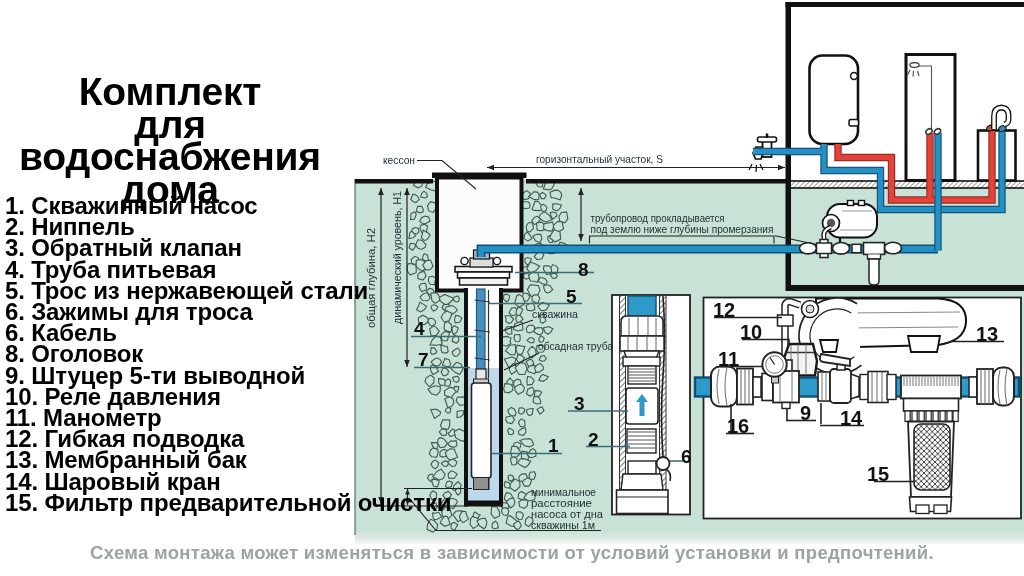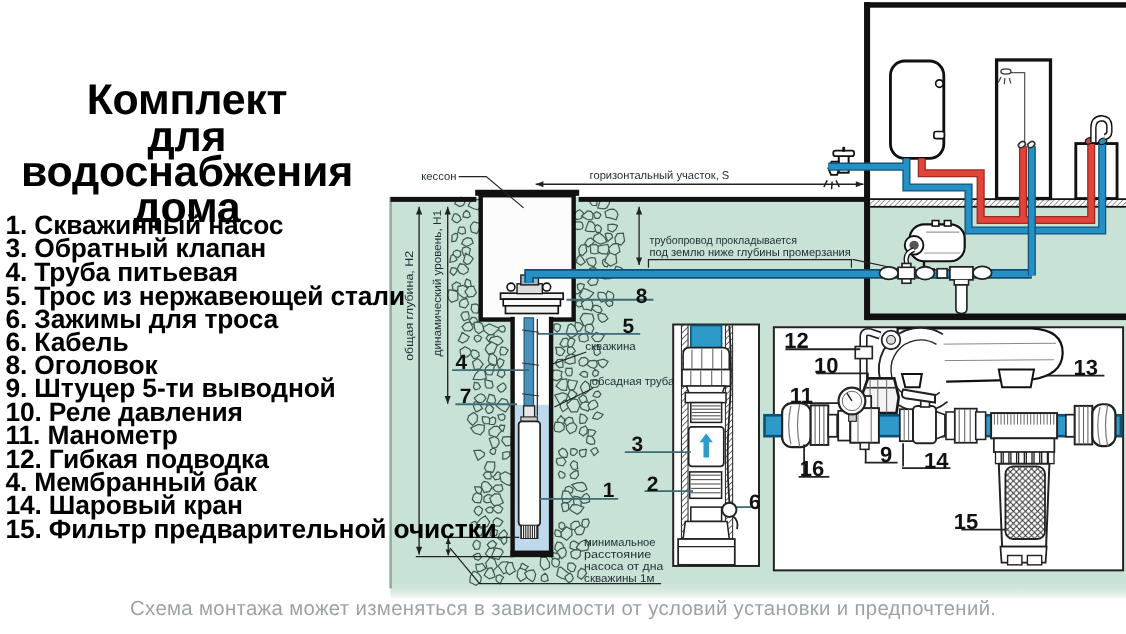--- a/index.html
+++ b/index.html
@@ -4,21 +4,21 @@
 html,body{margin:0;padding:0;}
 body{width:1024px;height:576px;overflow:hidden;background:#fff;
  font-family:"Liberation Sans", sans-serif;}
 #page{position:relative;width:1024px;height:576px;}
 #dia{position:absolute;left:0;top:0;}
 #title{position:absolute;left:0;top:76px;width:340px;text-align:center;
  font-size:39px;font-weight:bold;color:#000;line-height:32.5px;letter-spacing:-0.2px;}
 #list{position:absolute;left:5px;top:195px;font-size:24px;font-weight:bold;
  color:#000;line-height:21.2px;white-space:nowrap;letter-spacing:-0.15px;}
 #cap{position:absolute;left:0;top:542px;width:1024px;text-align:center;
- font-size:18.5px;font-weight:normal;color:#9ba3a3;letter-spacing:0.3px;}
+ font-size:18.5px;font-weight:bold;color:#9ba3a3;letter-spacing:0.3px;}
 </style></head>
 <body>
 <div id="page">
 <svg id="dia" width="1024" height="576" viewBox="0 0 1024 576">
 <defs>
 <pattern id="hatch" width="3.4" height="3.4" patternUnits="userSpaceOnUse" patternTransform="rotate(45)">
           <rect width="3.4" height="3.4" fill="#fff"></rect>
           <line x1="0" y1="0" x2="0" y2="3.4" stroke="#333" stroke-width="0.9"></line>
         </pattern>
 <pattern id="hatch2" width="4" height="4" patternUnits="userSpaceOnUse" patternTransform="rotate(45)">
@@ -570,28 +570,29 @@
 <text x="800" y="420" font-family="Liberation Sans, sans-serif" font-size="20" font-weight="bold" fill="#111">9</text>
 <line x1="821" y1="403" x2="821" y2="424" stroke="#222" stroke-width="1.6"></line>
 <line x1="820" y1="425.5" x2="864" y2="425.5" stroke="#222" stroke-width="1.6"></line>
 <text x="840" y="425" font-family="Liberation Sans, sans-serif" font-size="20" font-weight="bold" fill="#111">14</text>
 <line x1="874" y1="481.5" x2="914" y2="481.5" stroke="#222" stroke-width="1.6"></line>
 <text x="867" y="481" font-family="Liberation Sans, sans-serif" font-size="20" font-weight="bold" fill="#111">15</text>
 </svg>
 <div id="title">Комплект<br>для<br>водоснабжения дома</div>
 <div id="list">
       <div>1. Скважинный насос</div>
+      <div>2. Ниппель</div>
       <div>3. Обратный клапан</div>
       <div>4. Труба питьевая</div>
       <div>5. Трос из нержавеющей стали</div>
       <div>6. Зажимы для троса</div>
       <div>6. Кабель</div>
       <div>8. Оголовок</div>
       <div>9. Штуцер 5-ти выводной</div>
       <div>10. Реле давления</div>
       <div>11. Манометр</div>
       <div>12. Гибкая подводка</div>
-      <div>4. Мембранный бак</div>
+      <div>13. Мембранный бак</div>
       <div>14. Шаровый кран</div>
       <div>15. Фильтр предварительной очистки</div>
     </div>
 <div id="cap">Схема монтажа может изменяться в зависимости от условий установки и предпочтений.</div>
 </div>
 
 </body></html>

